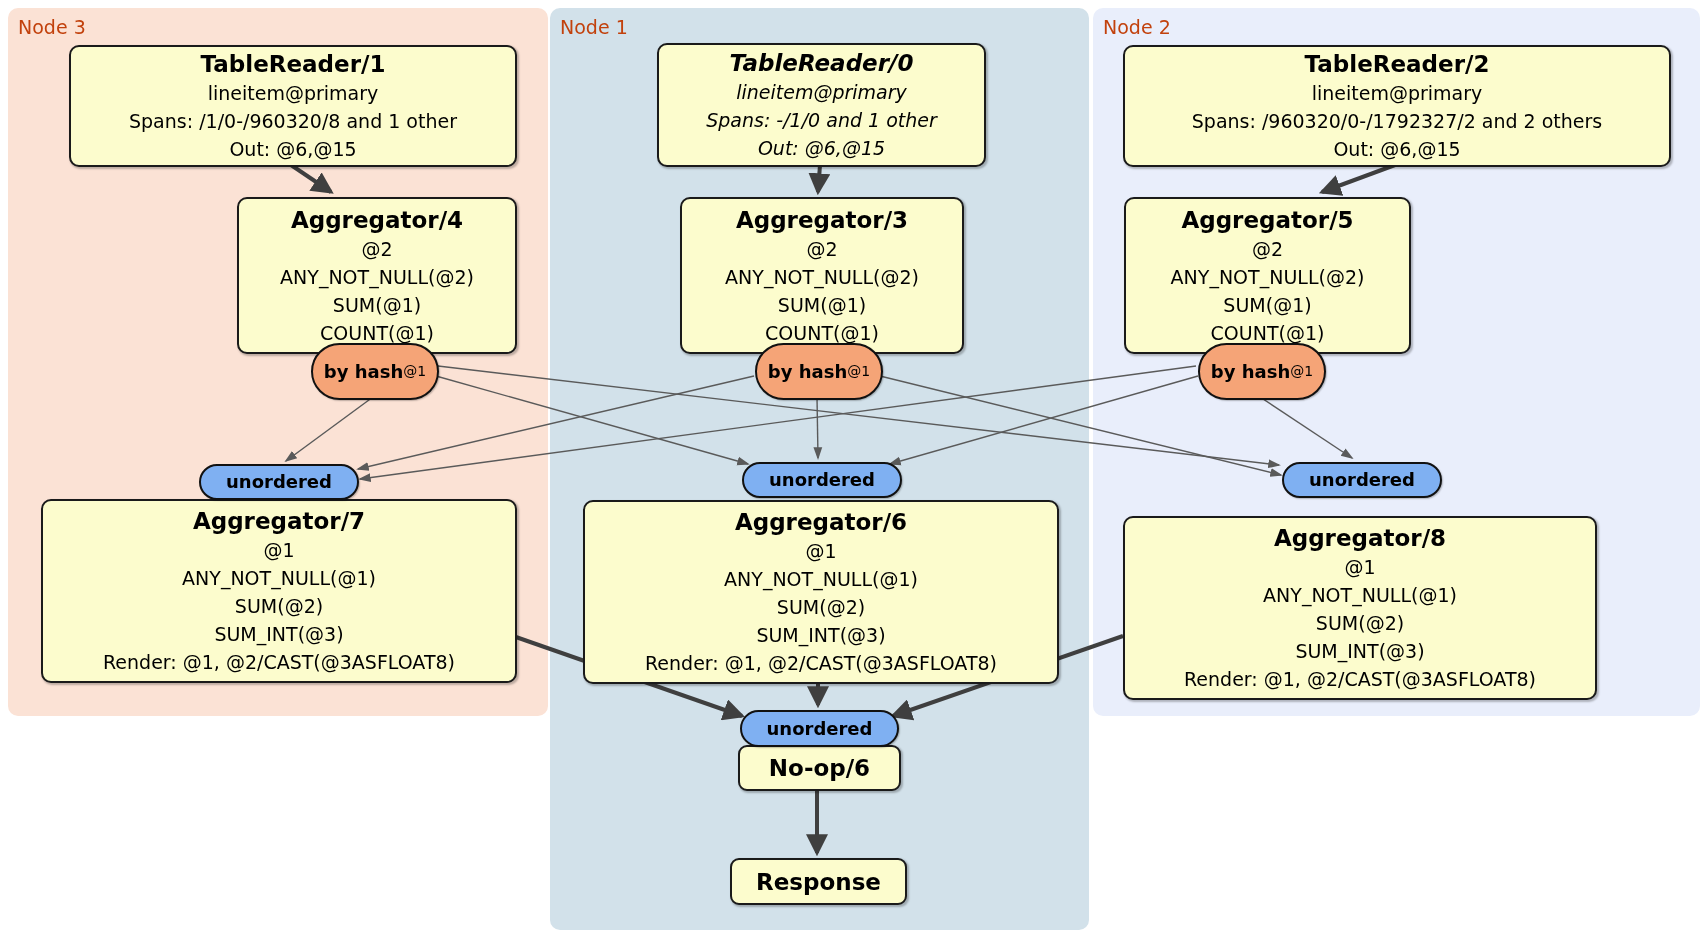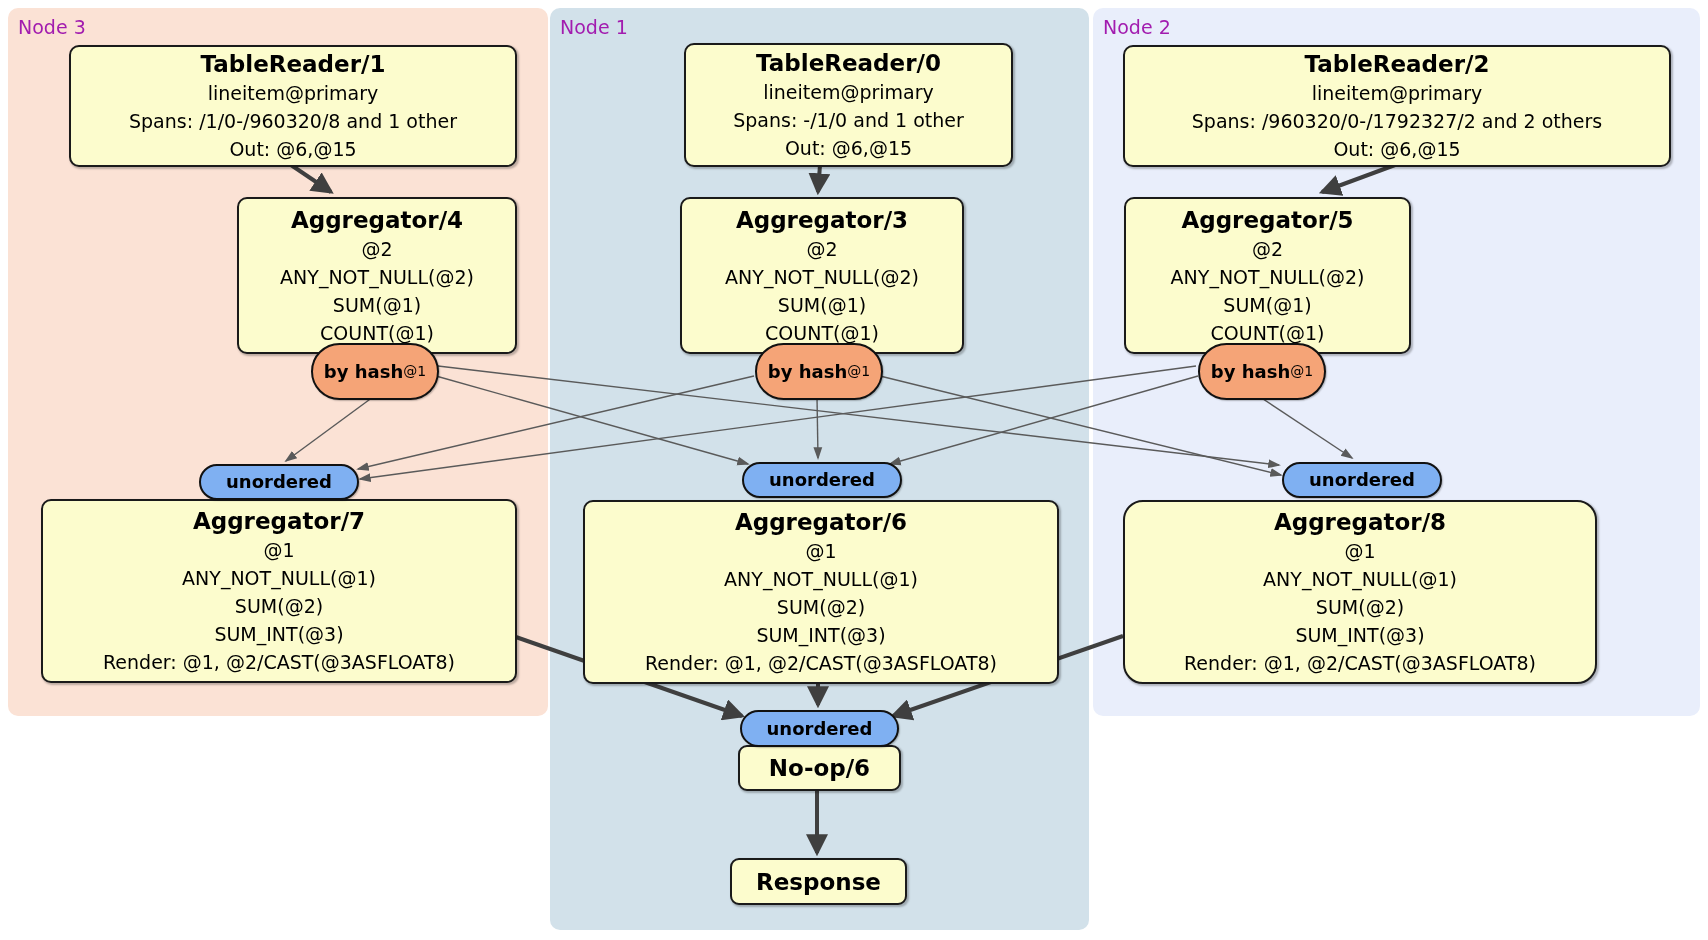--- a/index.html
+++ b/index.html
@@ -1,21 +1,21 @@
 <!DOCTYPE html>
 <html style="--group-node3: #fbe2d5; --group-node1: #d2e1ea; --group-node2: #e9eefb; --processor-fill: #fcfccd; --router-fill: #f5a477; --sync-fill: #7fb0f2; --edge-thick: #3f3f3f; --edge-thin: #5a5a5a;"><head>
 <meta charset="utf-8">
 <style>
   html,body{margin:0;padding:0;background:#ffffff;}
   .canvas{
     position:relative;width:1708px;height:940px;background:#ffffff;overflow:hidden;
     font-family:"DejaVu Sans","Liberation Sans",sans-serif;color:#000;
   }
   .group{position:absolute;border-radius:10px;}
-  .group-label{position:absolute;left:10px;top:8px;font-size:19px;color:#a21caf;}
+  .group-label{position:absolute;left:10px;top:8px;font-size:19px;color:#c2410c;}
   #edge-layer{position:absolute;left:0;top:0;z-index:2;}
   .pbox{
     position:absolute;z-index:3;background:var(--processor-fill,#fcfccd);
     border:2px solid #1a1a1a;border-radius:10px;
     display:flex;flex-direction:column;justify-content:center;align-items:center;
     text-align:center;box-shadow:1.5px 1.5px 2px rgba(0,0,0,0.25);
   }
   .pbox .box-title{font-size:23px;font-weight:700;line-height:30px;white-space:nowrap;}
   .pbox .box-line{font-size:19px;line-height:28px;white-space:nowrap;}
   .pill{
@@ -71,21 +71,21 @@
       <line x1="1123" y1="636" x2="893" y2="716" stroke="#3f3f3f" stroke-width="4" marker-end="url(#ah-thick)"></line>
       <line x1="817" y1="788" x2="817" y2="853" stroke="#3f3f3f" stroke-width="4" marker-end="url(#ah-thick)"></line>
     </svg>
 
   <div class="pbox" style="left:69px;top:45px;width:444px;height:118px;">
     <div class="box-title">TableReader/1</div>
     <div class="box-line">lineitem@primary</div>
     <div class="box-line">Spans: /1/0-/960320/8 and 1 other</div>
     <div class="box-line">Out: @6,@15</div>
   </div>
-  <div class="pbox" style="left:684px;top:43px;width:325px;height:120px;">
+  <div class="pbox" style="left:657px;top:43px;width:325px;height:120px;font-style:italic;">
     <div class="box-title">TableReader/0</div>
     <div class="box-line">lineitem@primary</div>
     <div class="box-line">Spans: -/1/0 and 1 other</div>
     <div class="box-line">Out: @6,@15</div>
   </div>
   <div class="pbox" style="left:1123px;top:45px;width:544px;height:118px;">
     <div class="box-title">TableReader/2</div>
     <div class="box-line">lineitem@primary</div>
     <div class="box-line">Spans: /960320/0-/1792327/2 and 2 others</div>
     <div class="box-line">Out: @6,@15</div>
@@ -122,21 +122,21 @@
     <div class="box-line">Render: @1, @2/CAST(@3ASFLOAT8)</div>
   </div>
   <div class="pbox" style="left:583px;top:500px;width:472px;height:180px;">
     <div class="box-title">Aggregator/6</div>
     <div class="box-line">@1</div>
     <div class="box-line">ANY_NOT_NULL(@1)</div>
     <div class="box-line">SUM(@2)</div>
     <div class="box-line">SUM_INT(@3)</div>
     <div class="box-line">Render: @1, @2/CAST(@3ASFLOAT8)</div>
   </div>
-  <div class="pbox" style="left:1123px;top:500px;width:470px;height:180px;border-radius:20px;">
+  <div class="pbox" style="left:1123px;top:516px;width:470px;height:180px;">
     <div class="box-title">Aggregator/8</div>
     <div class="box-line">@1</div>
     <div class="box-line">ANY_NOT_NULL(@1)</div>
     <div class="box-line">SUM(@2)</div>
     <div class="box-line">SUM_INT(@3)</div>
     <div class="box-line">Render: @1, @2/CAST(@3ASFLOAT8)</div>
   </div>
 
   <div class="pbox mini" style="left:738px;top:745px;width:159px;height:42px;border-radius:9px;">
     <div class="box-title">No-op/6</div>

